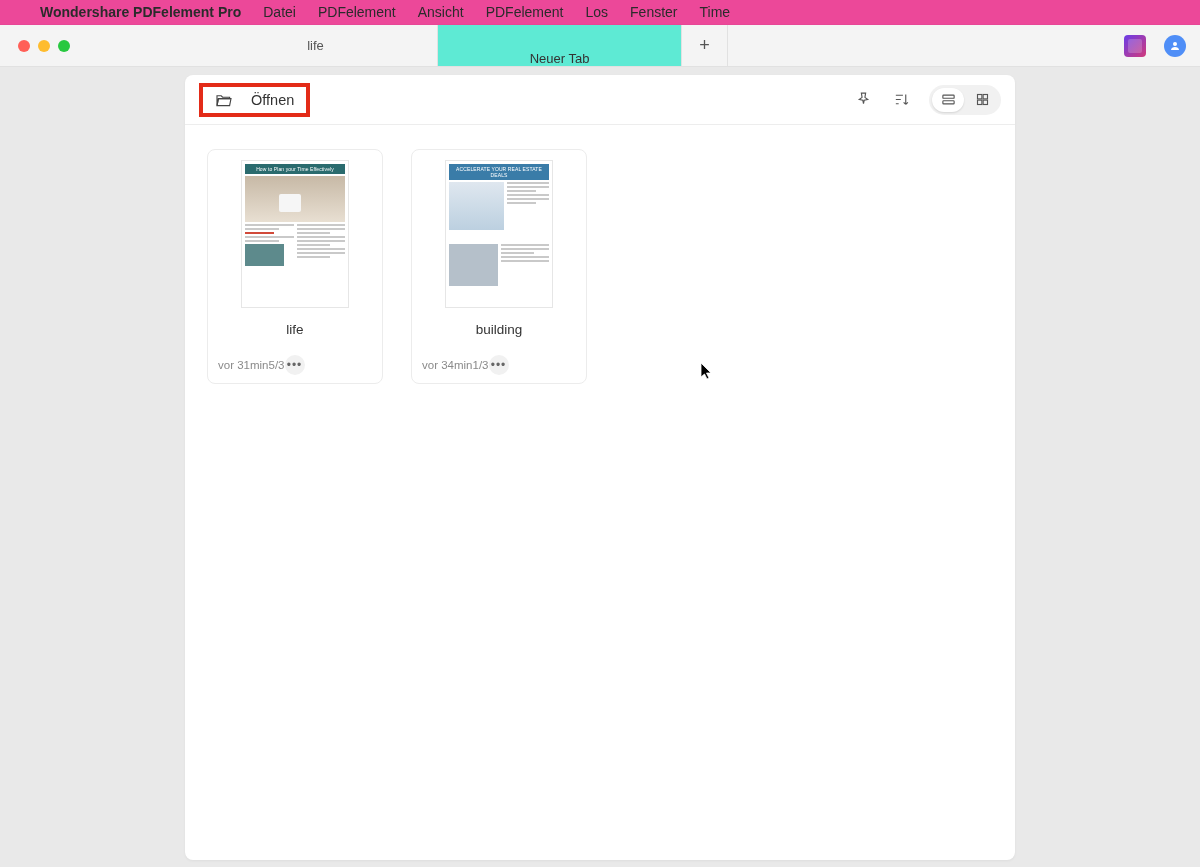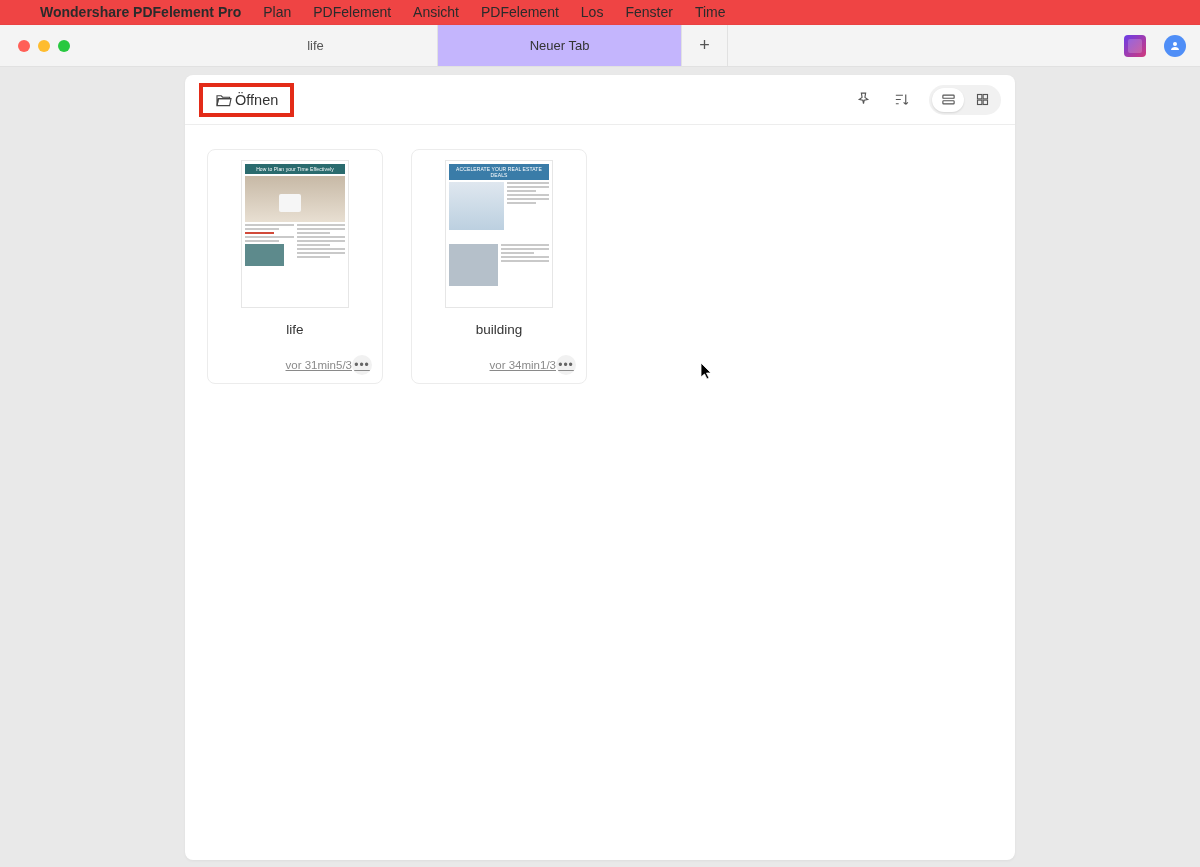--- a/index.html
+++ b/index.html
@@ -7,21 +7,21 @@
   width: 1200px; height: 867px;
   font-family: -apple-system, "Helvetica Neue", Arial, sans-serif;
   background: #e9e9e9;
   overflow: hidden;
   position: relative;
 }
 
 
 .menubar {
   height: 25px;
-  background: #ef4444;
+  background: #ec4899;
   display: flex;
   align-items: center;
   padding: 0 18px;
   gap: 22px;
   font-size: 14px;
   color: #2b2b2b;
   border-bottom: 1px solid rgba(0,0,0,0.02);
 }
 .menubar .apple { font-size: 15px; }
 .menubar .app-name { font-weight: 600; }
@@ -50,21 +50,21 @@
   display:flex; align-items:stretch; height:100%;
   margin-left: 124px;
 }
 .tab {
   min-width: 244px;
   display:flex; align-items:center; justify-content:center;
   font-size:13px; color:#555;
   border-right:1px solid #e1e1e1;
   background:#f4f4f4;
 }
-.tab.active { background:#c4b5fd; color:#333; }
+.tab.active { background:#5eead4; color:#333;align-items:flex-end; }
 .new-tab {
   width:46px; display:flex; align-items:center; justify-content:center;
   color:#555; font-size:18px;
   border-right:1px solid #e1e1e1;
 }
 
 .title-right {
   position:absolute; right:14px; top:0; height:100%;
   display:flex; align-items:center; gap:18px;
 }
@@ -94,21 +94,21 @@
 }
 
 
 .ws-toolbar {
   height:50px;
   border-bottom:1px solid #ededed;
   display:flex; align-items:center;
   padding:0 14px;
 }
 .open-btn {
-  display:flex; align-items:center; gap:2px;
+  display:flex; align-items:center; gap:18px;
   border:4px solid #e32b18;
   padding:5px 12px;
   font-size:14.5px; color:#333;
   background:#fff;
 }
 .open-btn svg { width:18px; height:14px; }
 .ws-toolbar .spacer { flex:1; }
 .toolbar-icons { display:flex; align-items:center; gap:18px; }
 .toolbar-icons .ico { color:#555; display:flex; align-items:center; justify-content:center; width:20px; height:20px; }
 .toolbar-icons svg { width:17px; height:17px; stroke:#555; }
@@ -170,22 +170,22 @@
 .thumb .line.red { background:#d14a3a; width:60%; }
 .thumb .line.short { width:70%; }
 .thumb .block { background:#5d8a8c; height:22px; width:80%; }
 .thumb .block.grey { background:#b5c0ca; }
 
 .card-title {
   text-align:center; font-size:13.5px; color:#333;
   margin-top:14px; margin-bottom:18px;
 }
 .card-footer {
-  display:flex; align-items:center; justify-content:flex-end;
-  font-size:11.5px; color:#8a8a8a;text-decoration:underline;
+  display:flex; align-items:center; justify-content:flex-start;
+  font-size:11.5px; color:#8a8a8a;
 }
 .card-footer .more {
   width:20px; height:20px; border-radius:50%;
   background:#f1f1f1;
   display:flex; align-items:center; justify-content:center;
   color:#666; font-size:12px; letter-spacing:1px;
 }
 
 
 .cursor {
@@ -193,21 +193,21 @@
   width:14px; height:20px; pointer-events:none;
 }
 .cursor svg { width:14px; height:20px; }
 </style>
 </head>
 <body>
 
 <div class="menubar">
   <span class="apple"></span>
   <span class="app-name">Wondershare PDFelement Pro</span>
-  <span>Plan</span>
+  <span>Datei</span>
   <span>PDFelement</span>
   <span>Ansicht</span>
   <span>PDFelement</span>
   <span>Los</span>
   <span>Fenster</span>
   <span>Time</span>
 </div>
 
 <div class="titlebar">
   <div class="traffic-lights">

